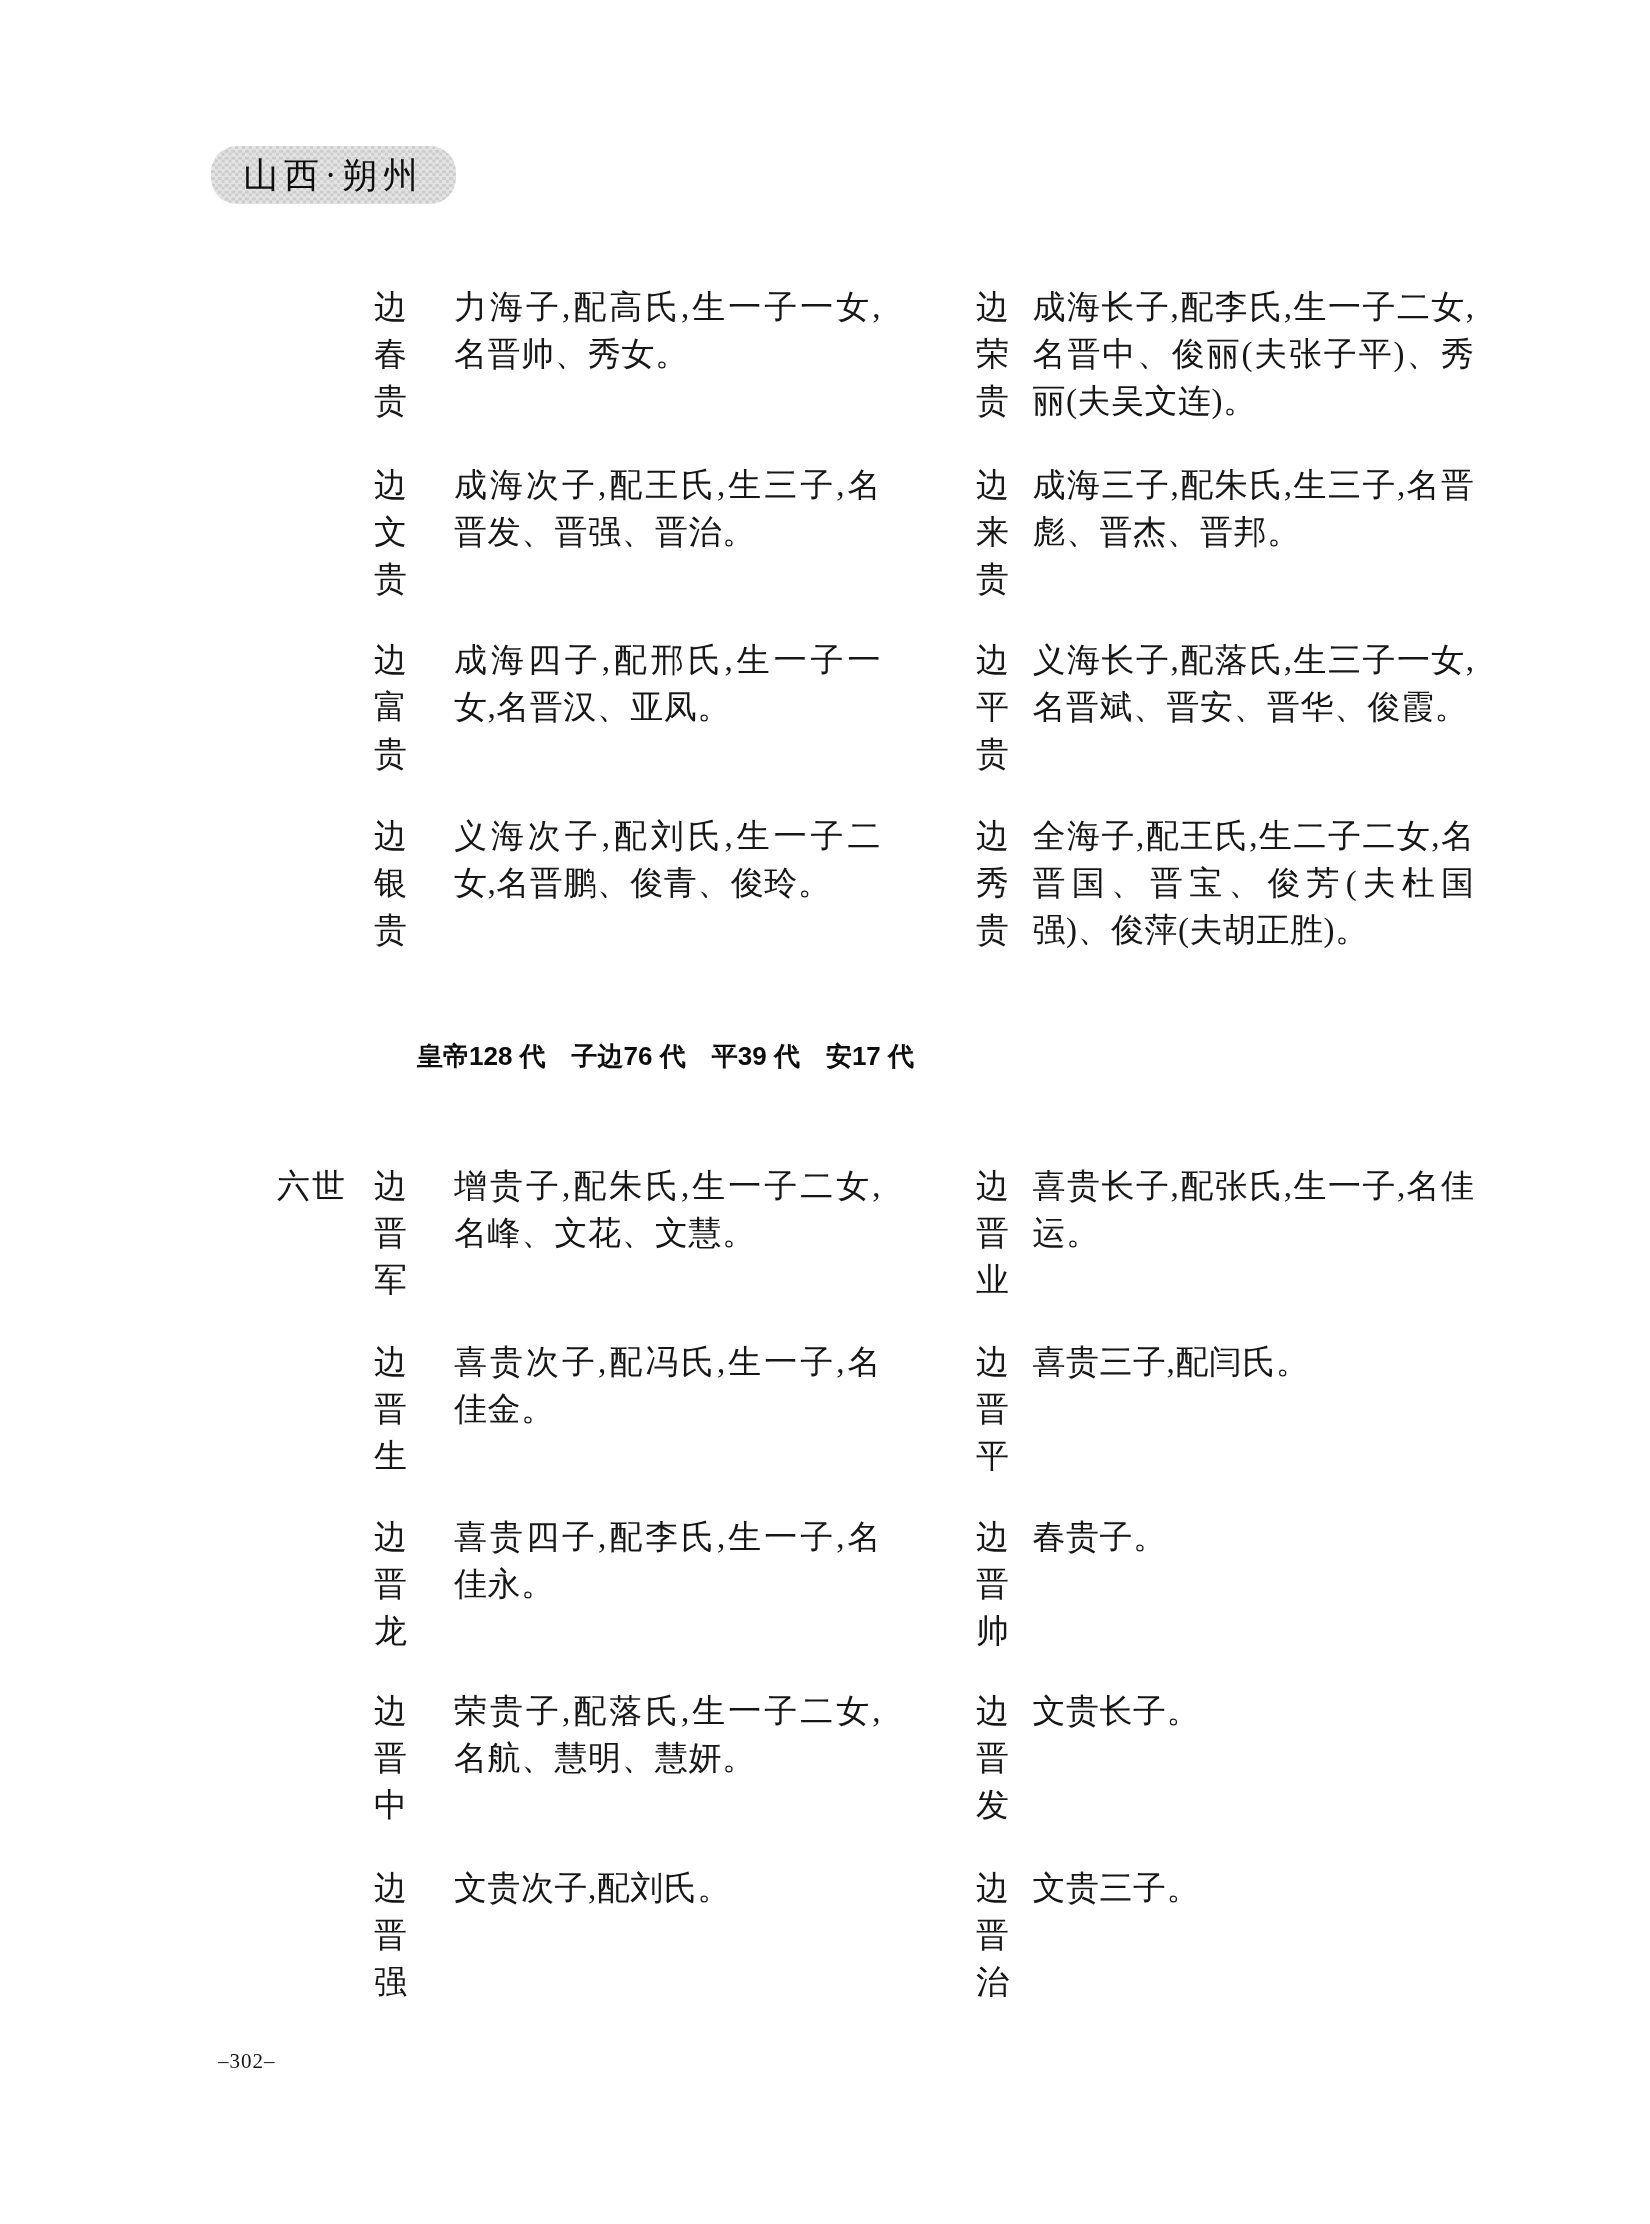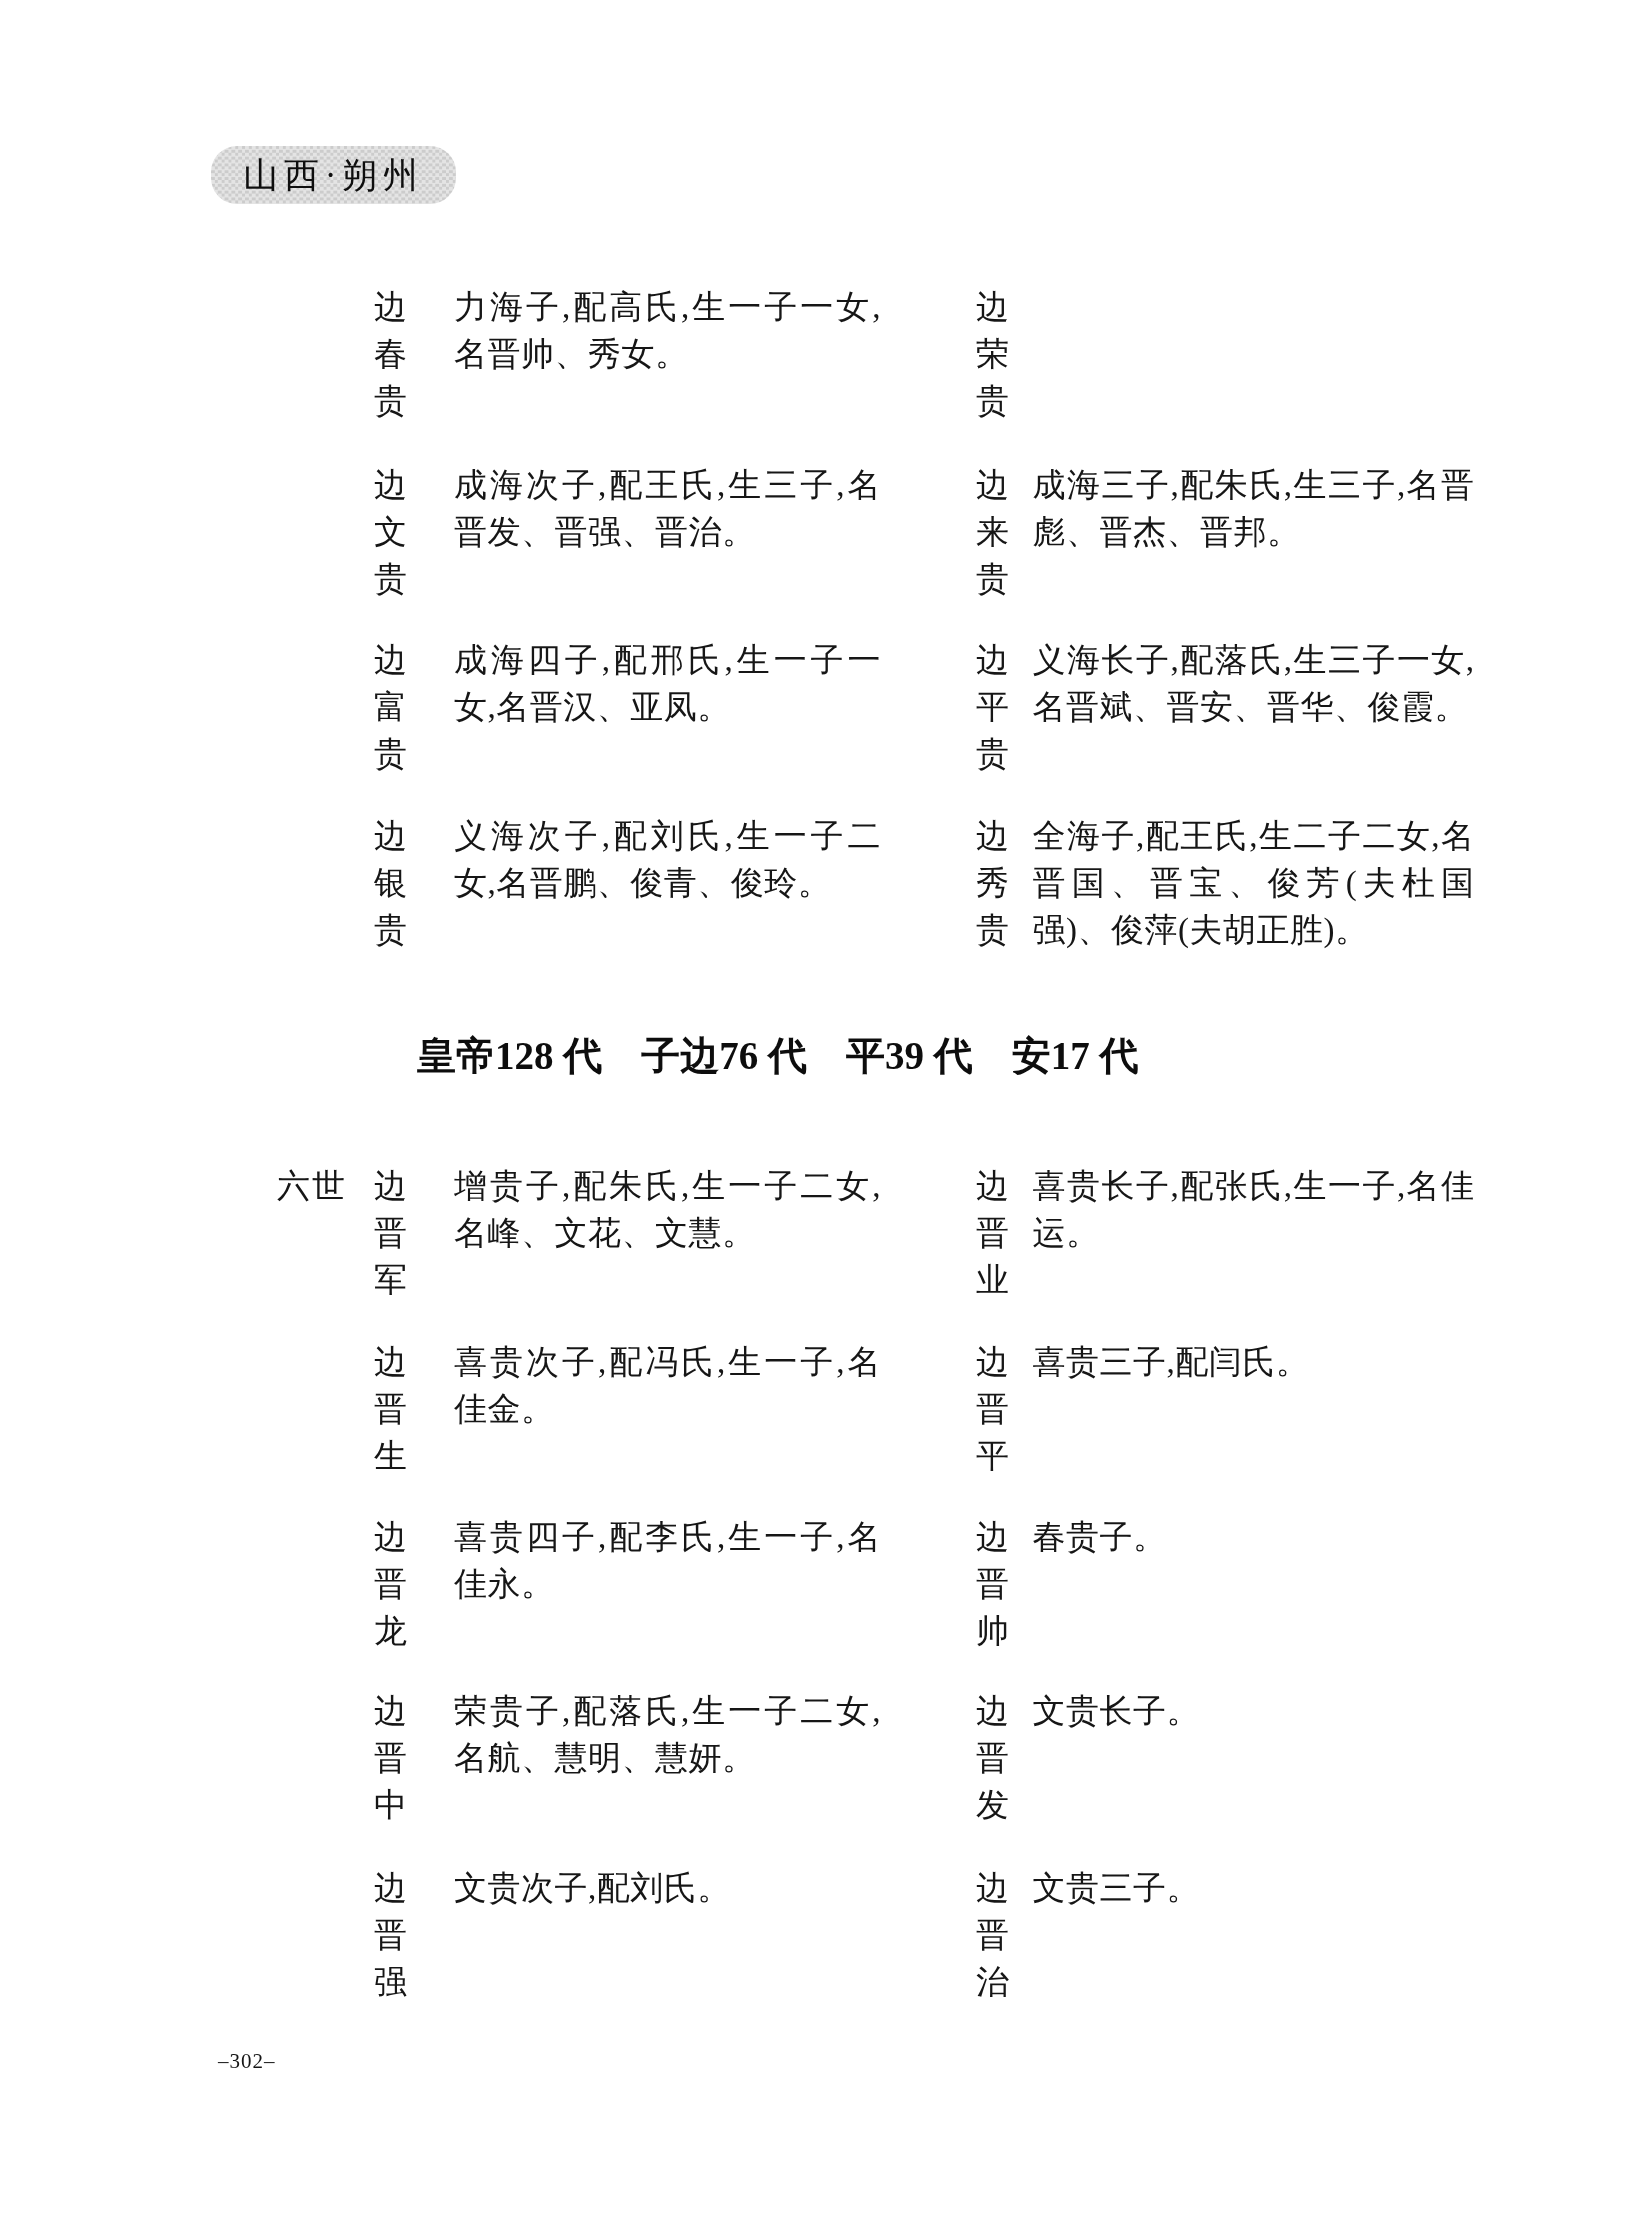--- a/index.html
+++ b/index.html
@@ -34,22 +34,22 @@
   }
   .vname.r { margin-right:13.6px; }
   .txt  {
     flex:none; text-align:justify; text-justify:inter-ideograph;
     letter-spacing:0.5px;
   }
   .txt.l { width:427px; margin-right:95px; }
   .txt.r { width:442px; }
   .heading {
     position:absolute; left:417px; top:1031px;
-    font-family:Liberation Serif, serif;
-    font-weight:700; font-size:39px; line-height:50px;
+    font-family:Liberation Sans, sans-serif;
+    font-weight:700; font-size:26px; line-height:50px;
     white-space:pre; color:#0d0d0d;
   }
   .pageno {
     position:absolute; left:218px; top:2049px;
     font-size:21px; letter-spacing:1px;
   }
   
   #s1r0{top:284px} #s1r1{top:462px} #s1r2{top:637px} #s1r3{top:813px}
   #s2r0{top:1163px} #s2r1{top:1339px} #s2r2{top:1514px} #s2r3{top:1688px} #s2r4{top:1865px}
 </style>
@@ -58,20 +58,21 @@
 
 <div class="page">
 
   <div class="badge">山西·朔州</div>
 
   <div class="row" id="s1r0">
     <div class="gen"></div>
     <div class="vname">边春贵</div>
     <div class="txt l">力海子,配高氏,生一子一女,名晋帅、秀女。</div>
     <div class="vname r">边荣贵</div>
+    <div class="txt r">成海长子,配李氏,生一子二女,名晋中、俊丽(夫张子平)、秀丽(夫吴文连)。</div>
   </div>
 
   <div class="row" id="s1r2">
     <div class="gen"></div>
     <div class="vname">边富贵</div>
     <div class="txt l">成海四子,配邢氏,生一子一女,名晋汉、亚凤。</div>
     <div class="vname r">边平贵</div>
     <div class="txt r">义海长子,配落氏,生三子一女,名晋斌、晋安、晋华、俊霞。</div>
   </div>
 

